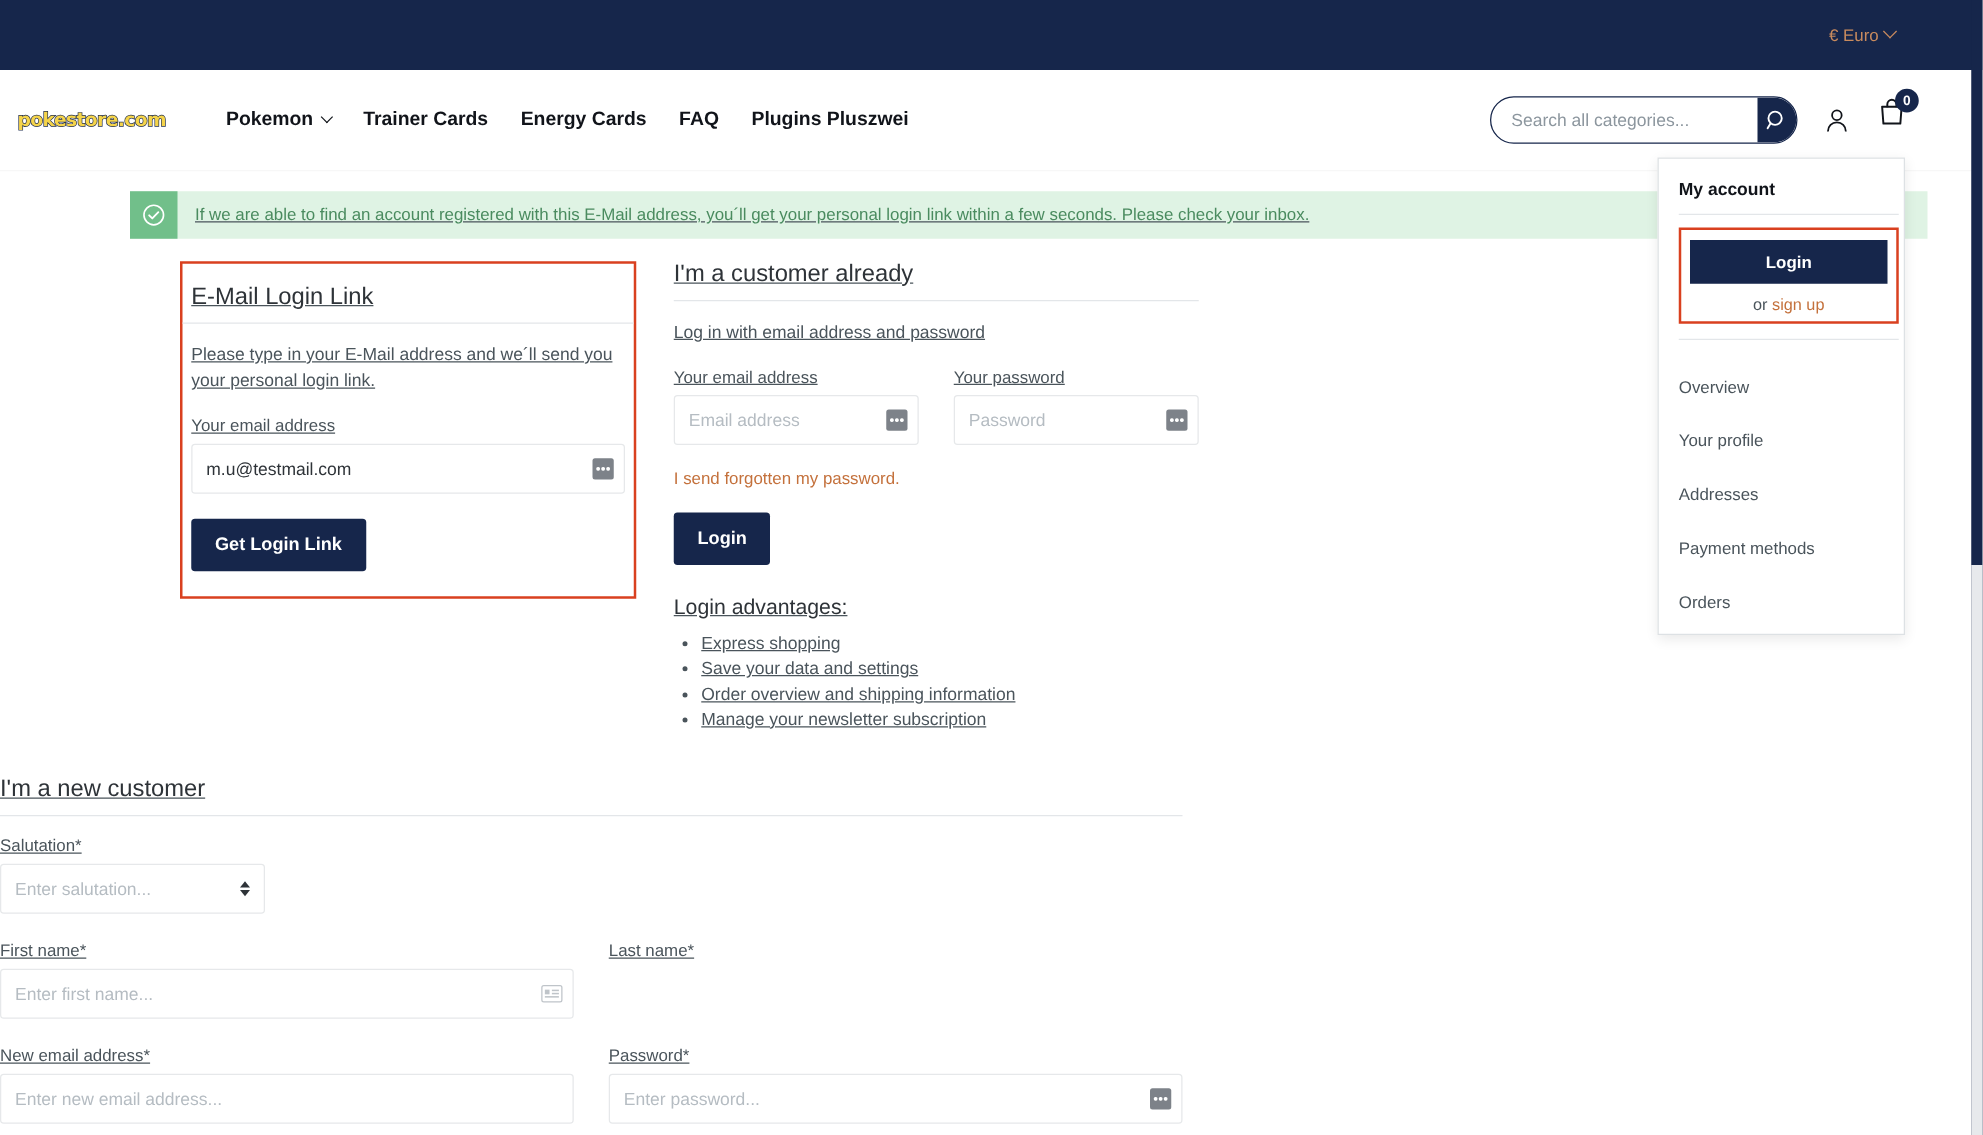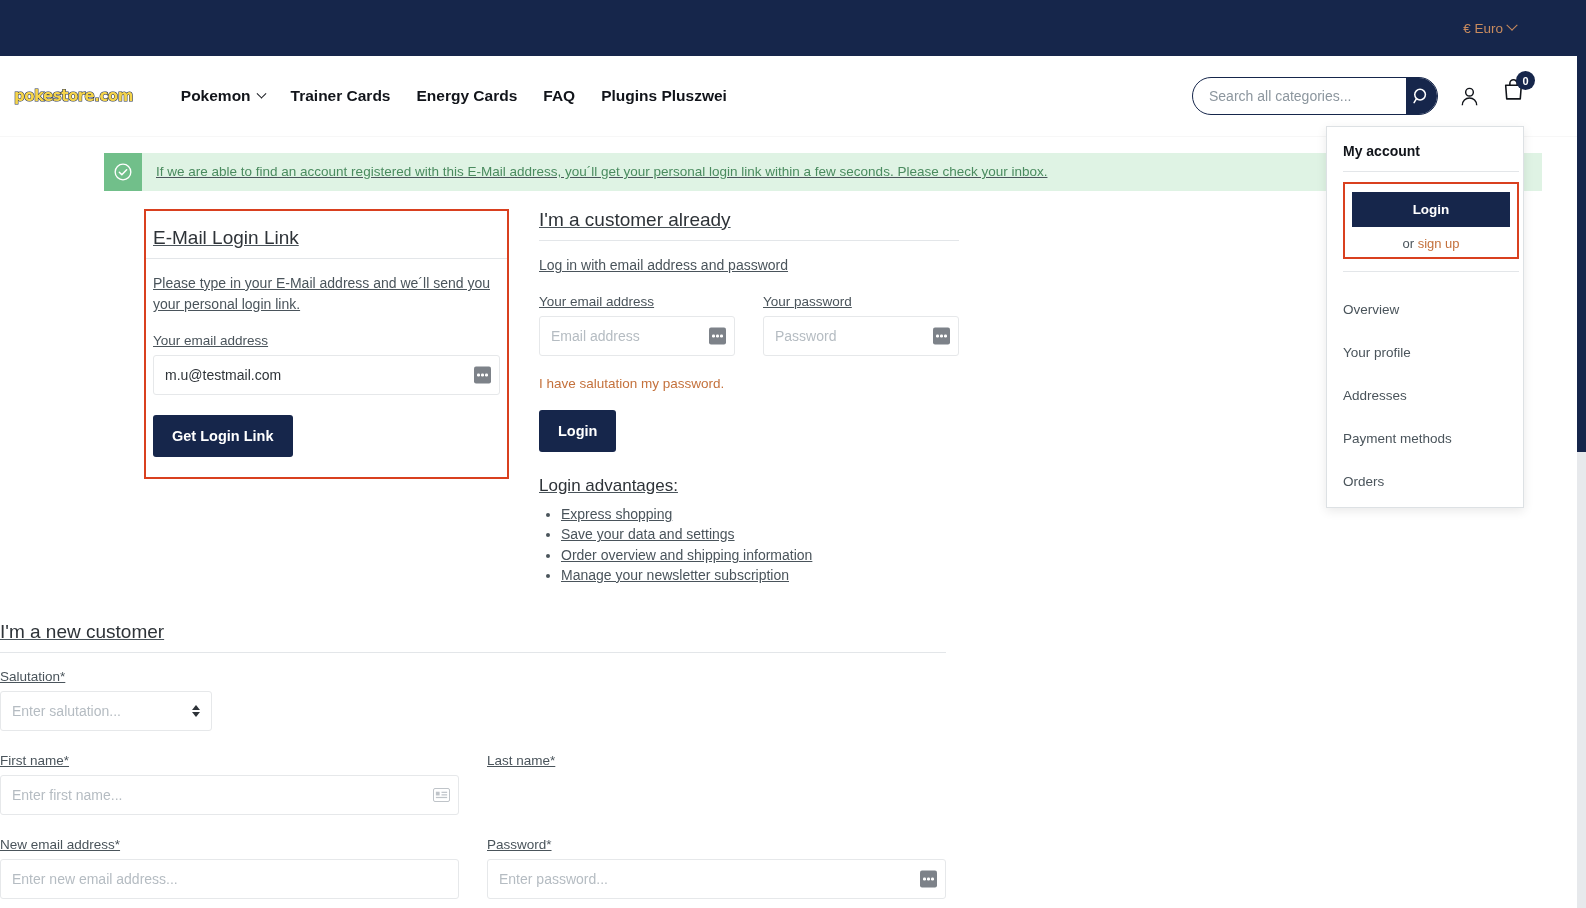--- a/index.html
+++ b/index.html
@@ -543,21 +543,21 @@
                   <i></i>
                   <i></i>
                   <i></i>
                 </span>
             </span>
           </div>
         </div>
       </div>
 
       <div style="margin-top:18px;">
-        <a class="link-orange">I have salutation my password.</a>
+        <a class="link-orange">I send forgotten my password.</a>
       </div>
 
       <div style="margin-top:18px;">
         <button class="btn-primary">Login</button>
       </div>
 
       <h3 class="adv-title">Login advantages:</h3>
       <ul class="adv">
         <li>Express shopping</li>
         <li>Save your data and settings</li>

